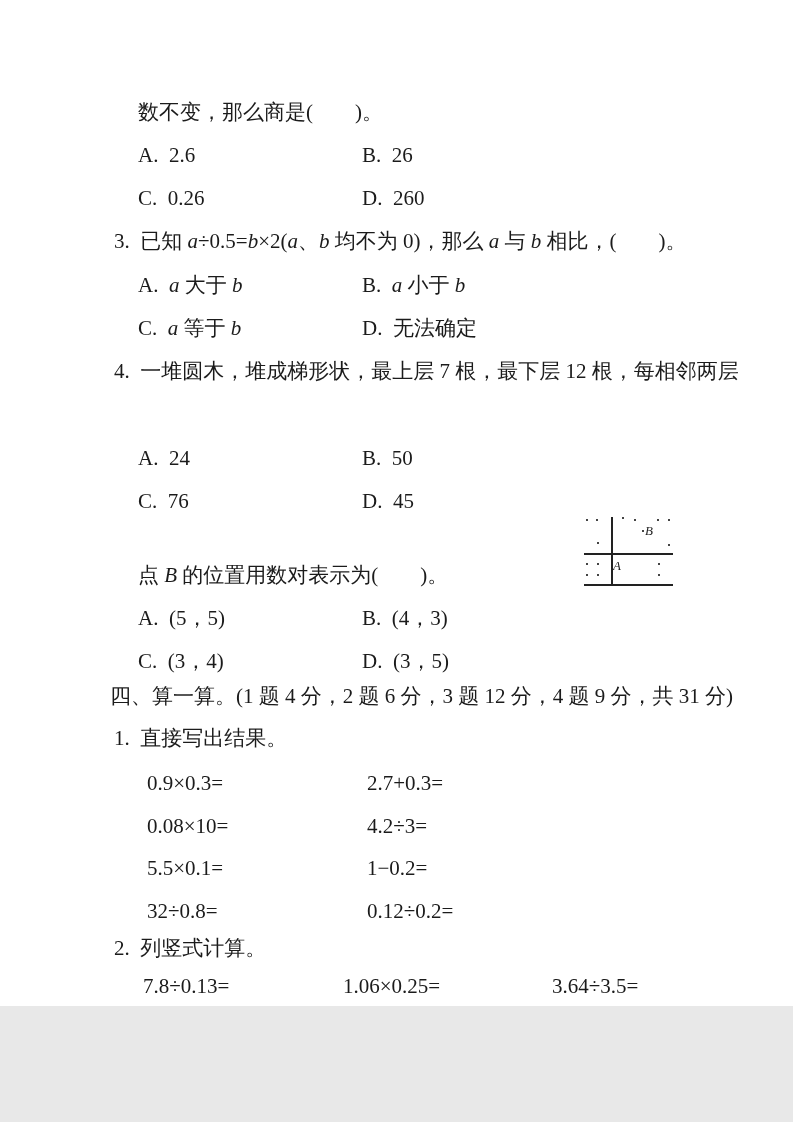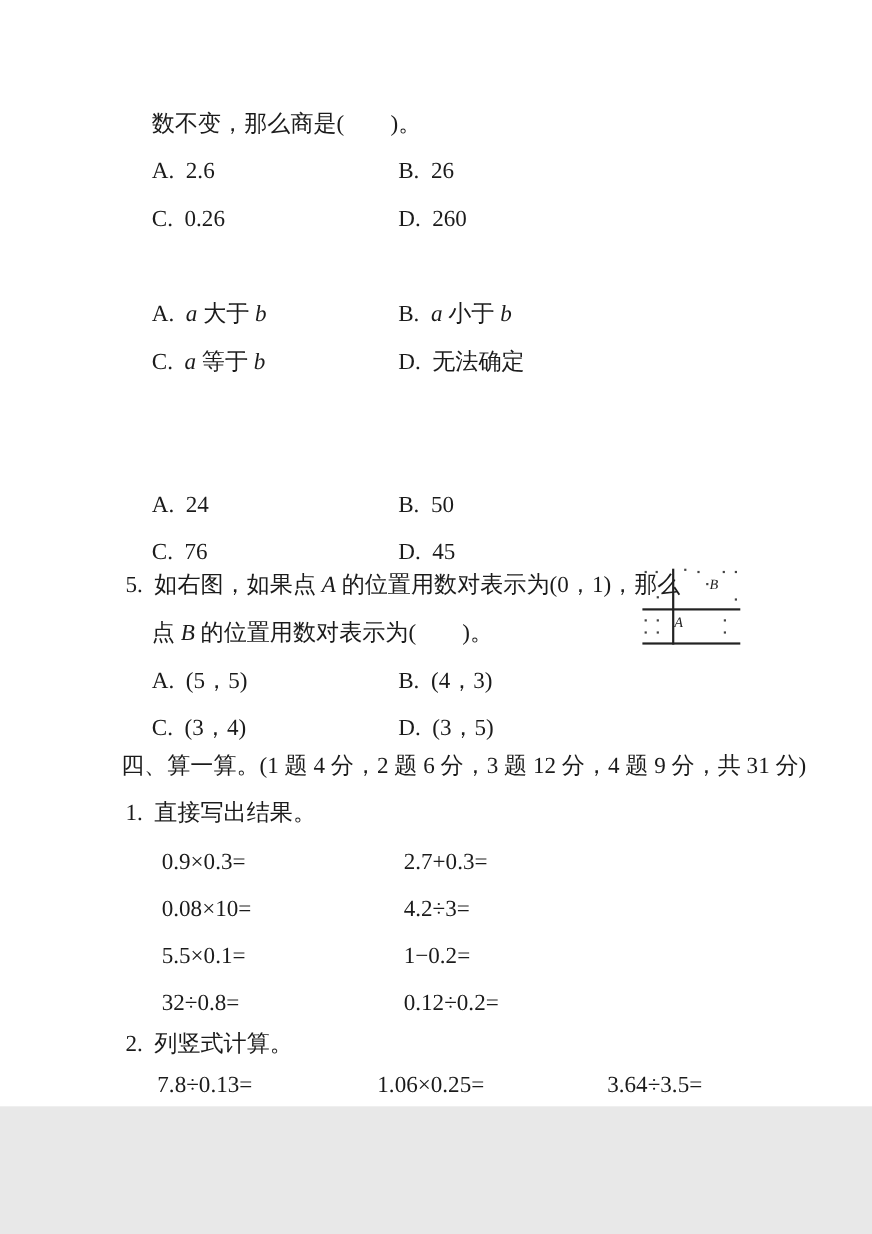--- a/index.html
+++ b/index.html
@@ -37,31 +37,32 @@
 <body>
 
 <div class="page">
 
   <div class="t" style="left:138px; top:100px">数不变，那么商是(        )。</div>
   <div class="t" style="left:138px; top:143px">A.  2.6</div>
   <div class="t" style="left:362px; top:143px">B.  26</div>
   <div class="t" style="left:138px; top:186px">C.  0.26</div>
   <div class="t" style="left:362px; top:186px">D.  260</div>
 
+  <div class="t" style="left:114px; top:229px">3.  已知 <i>a</i>÷0.5=<i>b</i>×2(<i>a</i>、<i>b</i> 均不为 0)，那么 <i>a</i> 与 <i>b</i> 相比，(        )。</div>
   <div class="t" style="left:138px; top:273px">A.  <i>a</i> 大于 <i>b</i></div>
   <div class="t" style="left:362px; top:273px">B.  <i>a</i> 小于 <i>b</i></div>
   <div class="t" style="left:138px; top:316px">C.  <i>a</i> 等于 <i>b</i></div>
   <div class="t" style="left:362px; top:316px">D.  无法确定</div>
 
+  <div class="t" style="left:114px; top:359px">4.  一堆圆木，堆成梯形状，最上层 7 根，最下层 12 根，每相邻两层</div>
   <div class="t" style="left:138px; top:446px">A.  24</div>
   <div class="t" style="left:362px; top:446px">B.  50</div>
   <div class="t" style="left:138px; top:489px">C.  76</div>
   <div class="t" style="left:362px; top:489px">D.  45</div>
 
-  <div class="t" style="left:114px; top:519px">5.  如右图，如果点 <i>A</i> 的位置用数对表示为(0，1)，那么</div>
   <div class="t" style="left:138px; top:563px">点 <i>B</i> 的位置用数对表示为(        )。</div>
   <div class="t" style="left:138px; top:606px">A.  (5，5)</div>
   <div class="t" style="left:362px; top:606px">B.  (4，3)</div>
   <div class="t" style="left:138px; top:649px">C.  (3，4)</div>
   <div class="t" style="left:362px; top:649px">D.  (3，5)</div>
 
   <div class="figure">
     <div class="fig-vline"></div>
     <div class="fig-hline" style="top:36px"></div>
     <div class="fig-hline" style="top:67px"></div>

